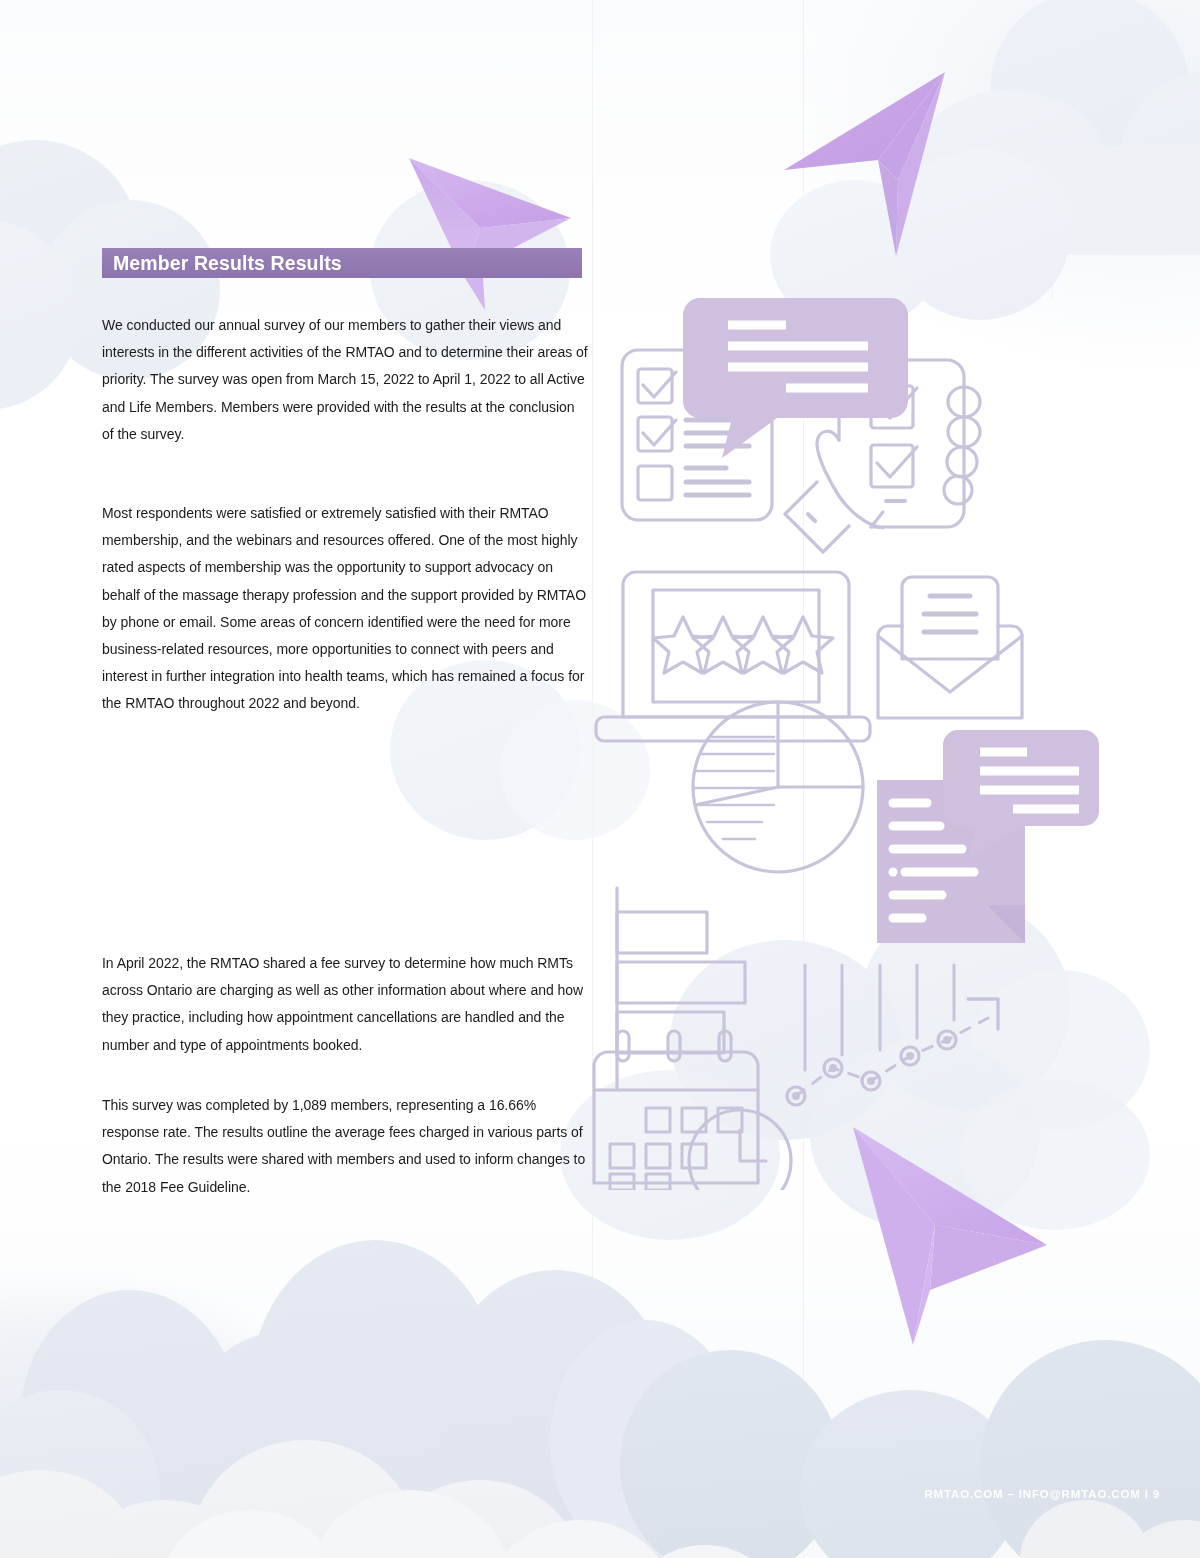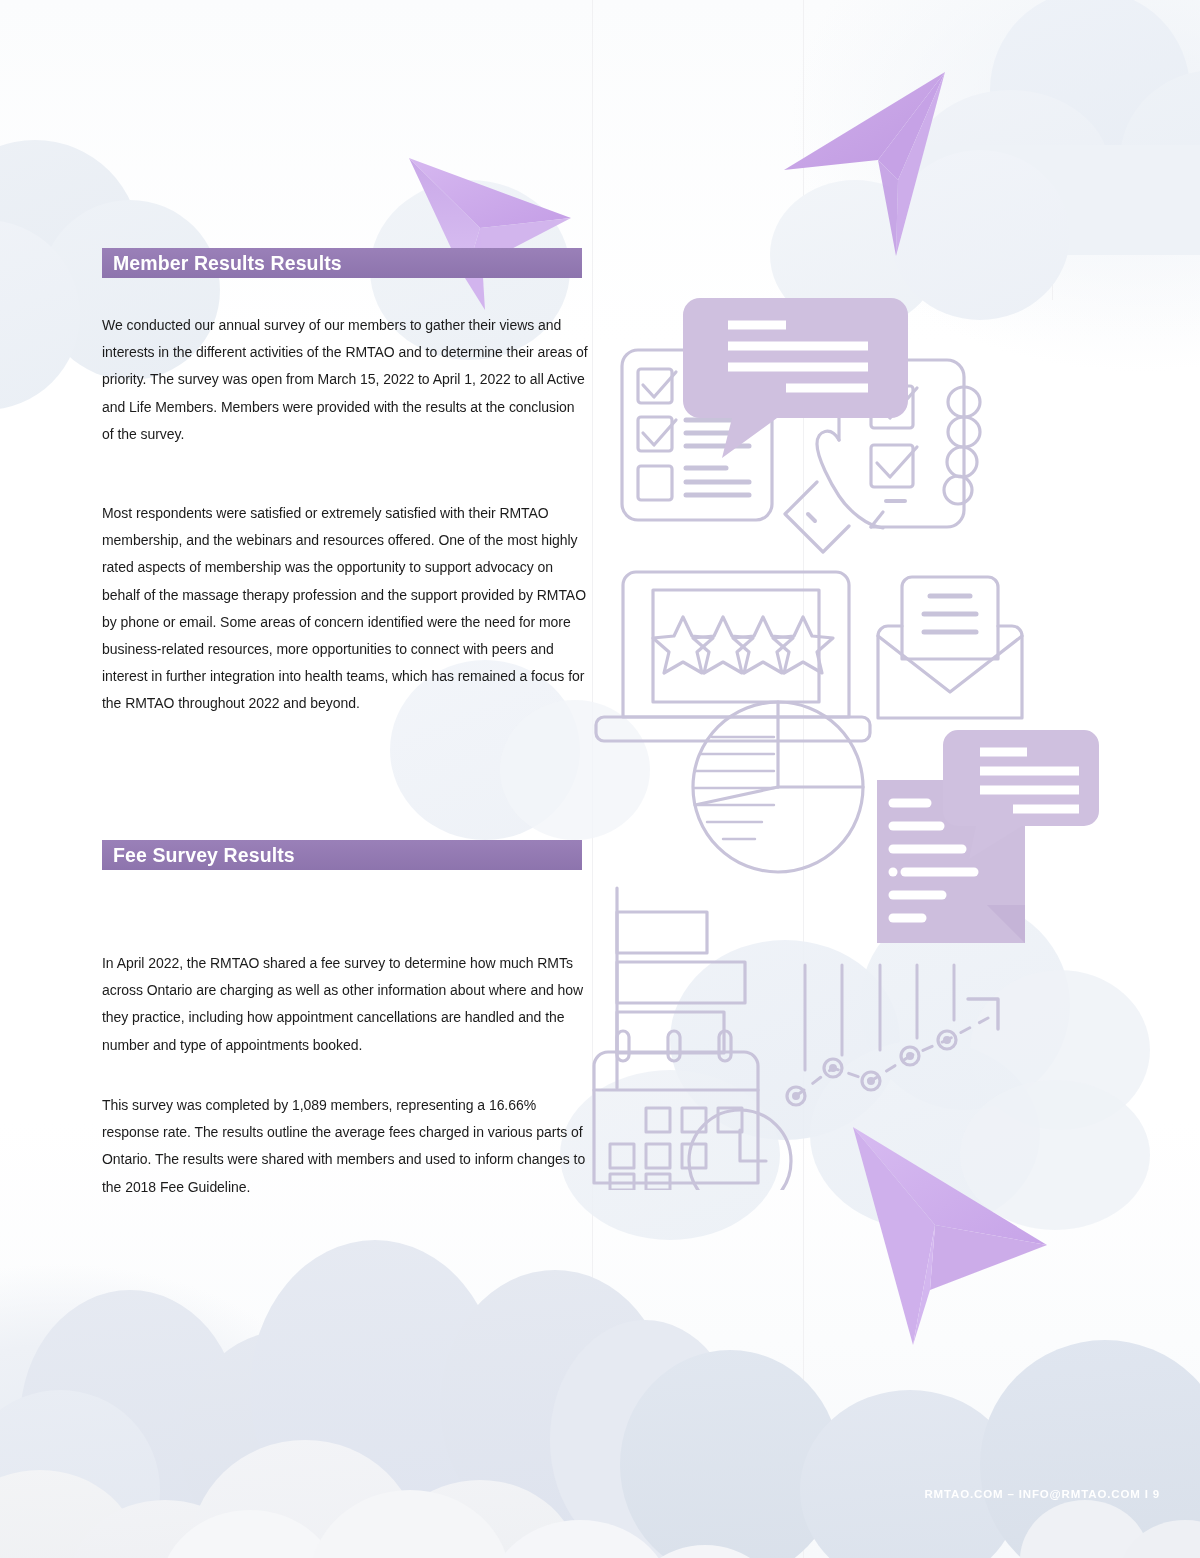--- a/index.html
+++ b/index.html
@@ -339,23 +339,20 @@
   </div>
 
   <div class="barhead" style="top:248px;">
     <span>Member Results Results</span>
   </div>
 
   <div class="para" style="top:312px;">We conducted our annual survey of our members to gather their views and interests in the different activities of the RMTAO and to determine their areas of priority. The survey was open from March 15, 2022 to April 1, 2022 to all Active and Life Members. Members were provided with the results at the conclusion of the survey.</div>
 
   <div class="para" style="top:500px;">Most respondents were satisfied or extremely satisfied with their RMTAO membership, and the webinars and resources offered. One of the most highly rated aspects of membership was the opportunity to support advocacy on behalf of the massage therapy profession and the support provided by RMTAO by phone or email. Some areas of concern identified were the need for more business-related resources, more opportunities to connect with peers and interest in further integration into health teams, which has remained a focus for the RMTAO throughout 2022 and beyond.</div>
 
-  <div class="barhead" style="top:840px;">
-    <span>Fee Survey Results</span>
-  </div>
 
   <div class="para" style="top:903px;margin-top:47px;">In April 2022, the RMTAO shared a fee survey to determine how much RMTs across Ontario are charging as well as other information about where and how they practice, including how appointment cancellations are handled and the number and type of appointments booked.</div>
 
   <div class="para" style="top:1092px;">This survey was completed by 1,089 members, representing a 16.66% response rate. The results outline the average fees charged in various parts of Ontario. The results were shared with members and used to inform changes to the 2018 Fee Guideline.</div>
 
   <div class="footer">RMTAO.COM – INFO@RMTAO.COM  I  9</div>
 
 </div>
 
 </body></html>

